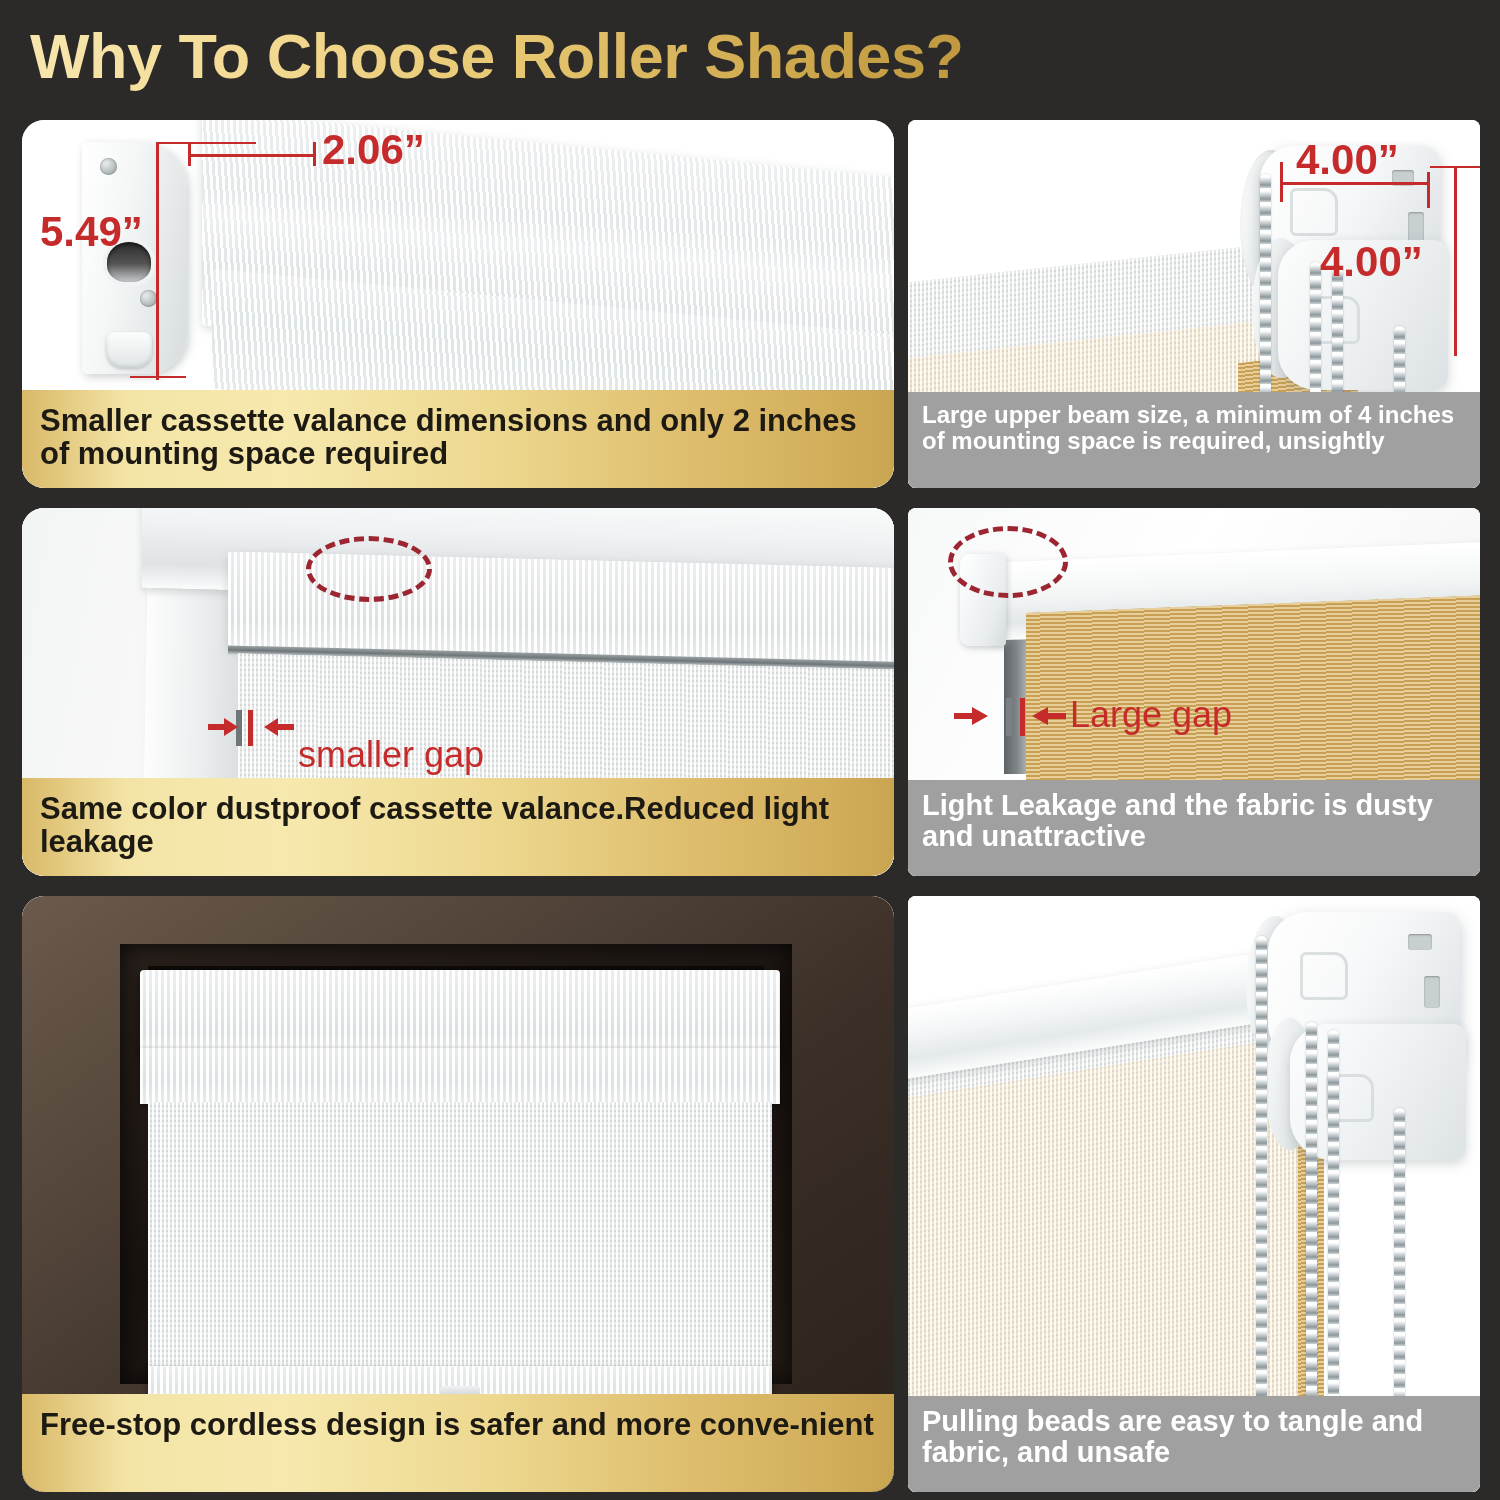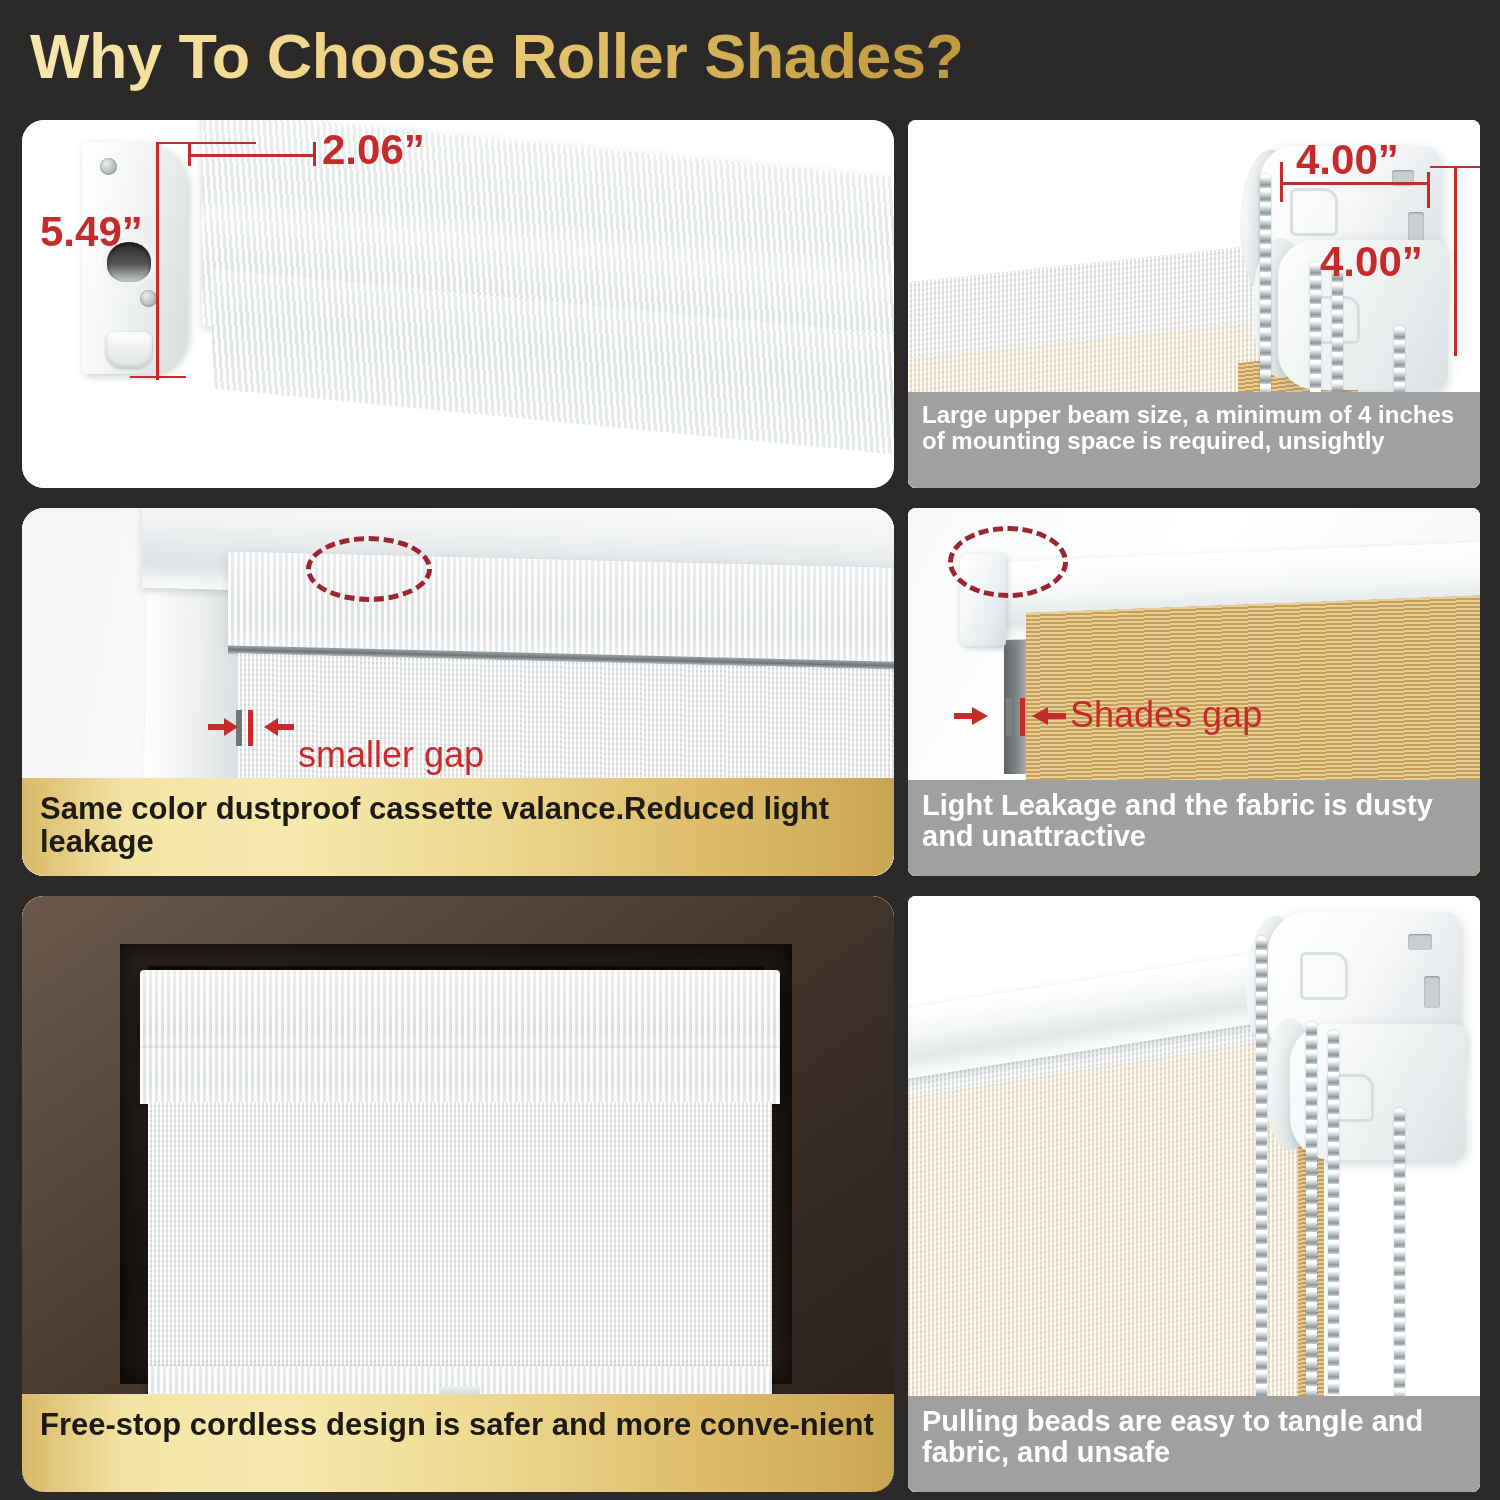--- a/index.html
+++ b/index.html
@@ -514,20 +514,21 @@
       <div class="dim dim-h" style="left:166px; top:34px; width:128px;"></div>
       <div class="dim dim-v" style="left:166px; top:24px; height:22px;"></div>
       <div class="dim dim-v" style="left:291px; top:22px; height:24px;"></div>
       <div class="dim dim-h" style="left:134px; top:22px; width:100px; height:2px;"></div>
       <div class="dim-label" style="left:300px; top:6px; font-size:42px;">2.06”</div>
 
       <div class="dim dim-v" style="left:134px; top:22px; height:238px;"></div>
       <div class="dim dim-h" style="left:108px; top:256px; width:56px; height:2px;"></div>
       <div class="dim-label" style="left:18px; top:88px; font-size:42px;">5.49”</div>
     </div>
+    <div class="cap gold">Smaller cassette valance dimensions and only 2 inches of mounting space required</div>
   </div>
 
   <div class="panel bad r1 colR">
     <div class="photo">
       <div class="p2-fabric-top fabric-white"></div>
       <div class="p2-fabric-body fabric-cream"></div>
       <div class="p2-fabric-tan fabric-tan"></div>
 
       <div class="p2-roller"></div>
       <div class="p2-bracket">
@@ -592,21 +593,21 @@
       <div class="ellipse-dash" style="left:40px; top:18px; width:110px; height:62px;"></div>
 
       <div class="dim dim-v" style="left:98px; top:190px; height:38px; width:6px; background:#7a8083;"></div>
       <div class="dim dim-v" style="left:112px; top:190px; height:38px; width:5px;"></div>
       <svg style="position:absolute; left:46px; top:197px;" width="34" height="22" viewBox="0 0 34 22">
         <path d="M0 8 H18 V2 L34 11 L18 20 V14 H0 Z" fill="#c62b2b"></path>
       </svg>
       <svg style="position:absolute; left:124px; top:197px;" width="34" height="22" viewBox="0 0 34 22">
         <path d="M34 8 H16 V2 L0 11 L16 20 V14 H34 Z" fill="#c62b2b"></path>
       </svg>
-      <div class="dim-label" style="left:162px; top:186px; font-size:36px; font-weight:normal;">Shades gap</div>
+      <div class="dim-label" style="left:162px; top:186px; font-size:36px; font-weight:normal;">Large gap</div>
     </div>
     <div class="cap gray">Light Leakage and the fabric is dusty and unattractive</div>
   </div>
 
   <div class="panel good r3 colL">
     <div class="photo">
       <div class="p5-room"></div>
       <div class="p5-frame"></div>
       <div class="p5-opening"></div>
 

